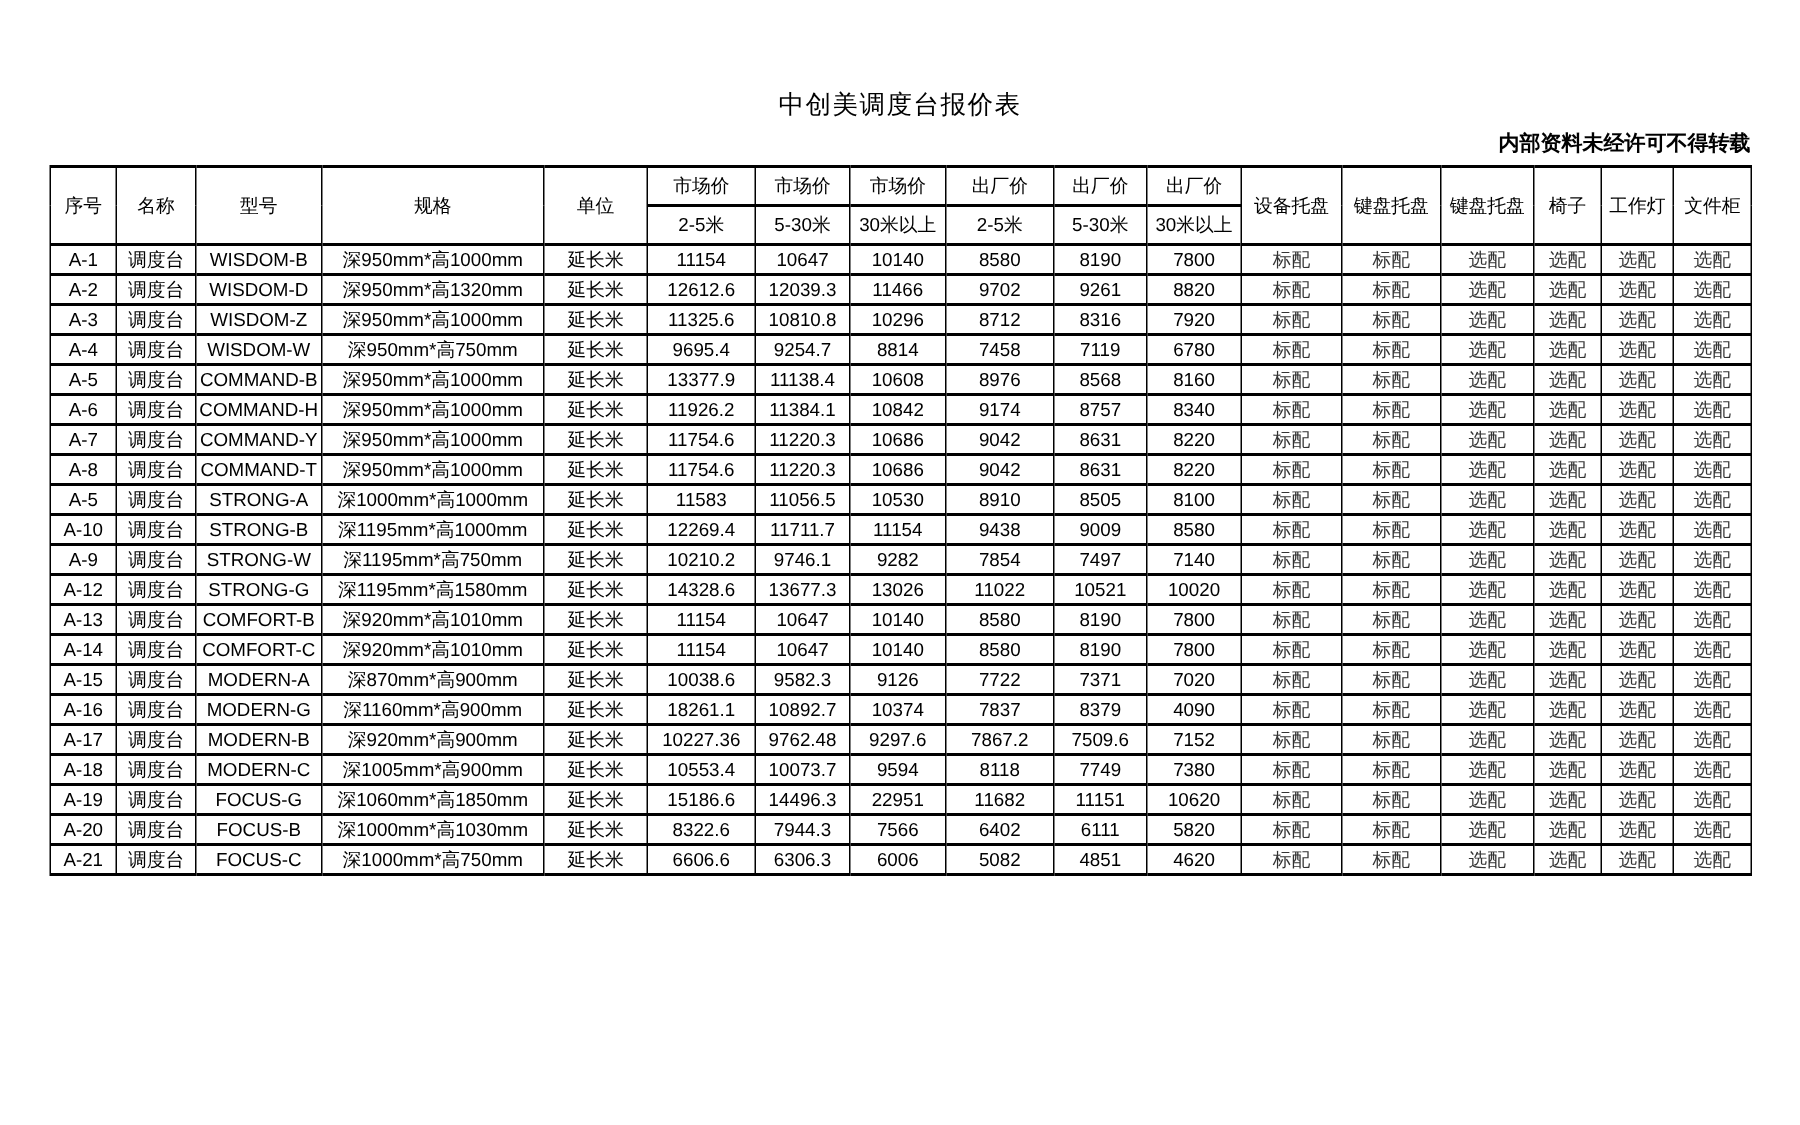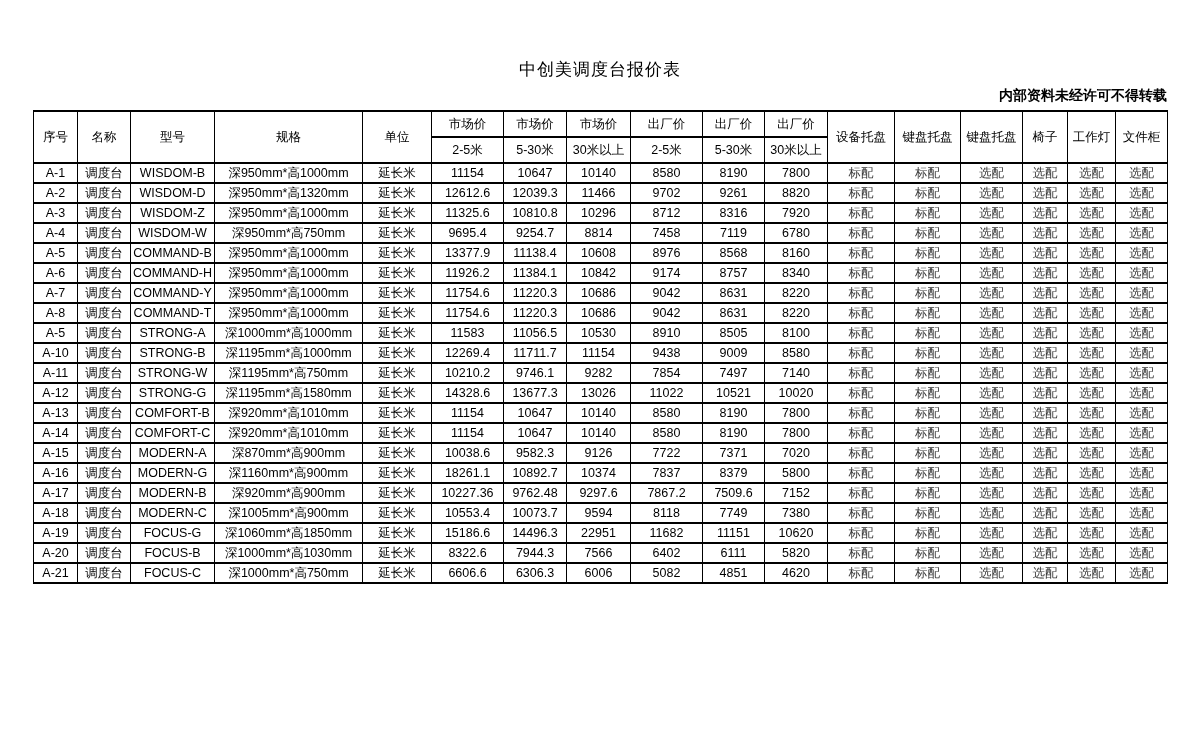--- a/index.html
+++ b/index.html
@@ -294,21 +294,21 @@
           <td>9009</td>
           <td>8580</td>
           <td class="config-cell">标配</td>
           <td class="config-cell">标配</td>
           <td class="config-cell">选配</td>
           <td class="config-cell">选配</td>
           <td class="config-cell">选配</td>
           <td class="config-cell">选配</td>
         </tr>
         <tr>
-          <td>A-11</td>
+          <td>A-9</td>
           <td>调度台</td>
           <td>STRONG-W</td>
           <td>深1195mm*高750mm</td>
           <td>延长米</td>
           <td>10210.2</td>
           <td>9746.1</td>
           <td>9282</td>
           <td>7854</td>
           <td>7497</td>
           <td>7140</td>
@@ -399,21 +399,21 @@
           <td>A-16</td>
           <td>调度台</td>
           <td>MODERN-G</td>
           <td>深1160mm*高900mm</td>
           <td>延长米</td>
           <td>18261.1</td>
           <td>10892.7</td>
           <td>10374</td>
           <td>7837</td>
           <td>8379</td>
-          <td>5800</td>
+          <td>4090</td>
           <td class="config-cell">标配</td>
           <td class="config-cell">标配</td>
           <td class="config-cell">选配</td>
           <td class="config-cell">选配</td>
           <td class="config-cell">选配</td>
           <td class="config-cell">选配</td>
         </tr>
         <tr>
           <td>A-17</td>
           <td>调度台</td>

